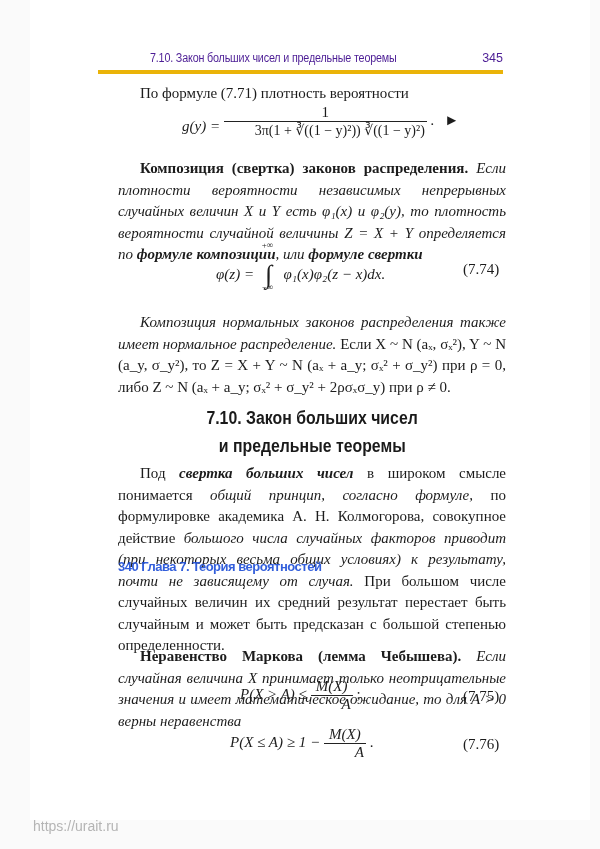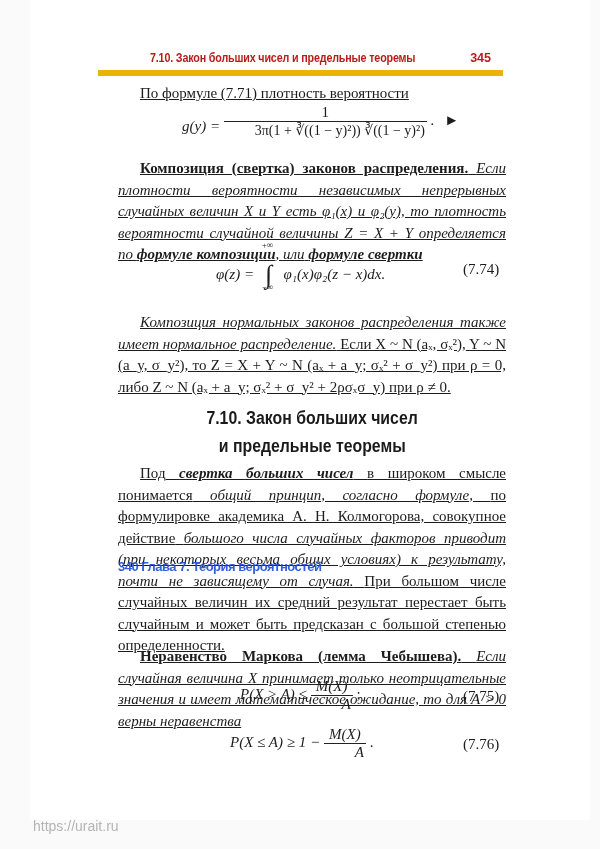--- a/index.html
+++ b/index.html
@@ -5,27 +5,27 @@
   html, body { margin: 0; padding: 0; }
   body {
     width: 600px; height: 849px; background: #fafafa; position: relative; overflow: hidden;
     font-family: "Liberation Serif", "DejaVu Serif", serif; color: #1c1c1c;
   }
   .page {
     position: absolute; left: 30px; top: 0; width: 560px; height: 820px; background: #ffffff;
   }
   .header {
     position: absolute; left: 98px; top: 48px; width: 405px; height: 22px;
-    border-bottom: 6px solid #eab308;
+    border-bottom: 4px solid #eab308;
     font-family: "Liberation Sans Narrow", "Liberation Sans", sans-serif;
-    font-weight: bold; font-size: 12.5px; color: #b91c1c;
+    font-weight: normal; font-size: 12.5px; color: #4c1d95;
   }
   .header .title { position: absolute; left: 52px; top: 3px; letter-spacing: -0.2px; transform: scaleX(0.86); transform-origin: left; white-space: nowrap; }
-  .header .pnum { position: absolute; right: 12px; top: 3px; }
-  .p { position: absolute; left: 118px; width: 388px; font-size: 15px; line-height: 21.5px; text-align: justify; text-decoration: underline; }
+  .header .pnum { position: absolute; right: 0; top: 3px; }
+  .p { position: absolute; left: 118px; width: 388px; font-size: 15px; line-height: 21.5px; text-align: justify; }
   .indent { text-indent: 22px; }
   .b { font-weight: bold; }
   .i { font-style: italic; }
   .bi { font-weight: bold; font-style: italic; }
   .formula { position: absolute; font-family: "Liberation Serif", serif; font-size: 15px; font-style: italic; }
   .eqnum { position: absolute; font-size: 15px; font-style: normal; }
   .frac { display: inline-block; vertical-align: middle; text-align: center; }
   .frac .num { display: block; padding: 0 2px; border-bottom: 1px solid #222; }
   .frac .den { display: block; padding: 0 2px; margin-left: 29px; }
   .section {

